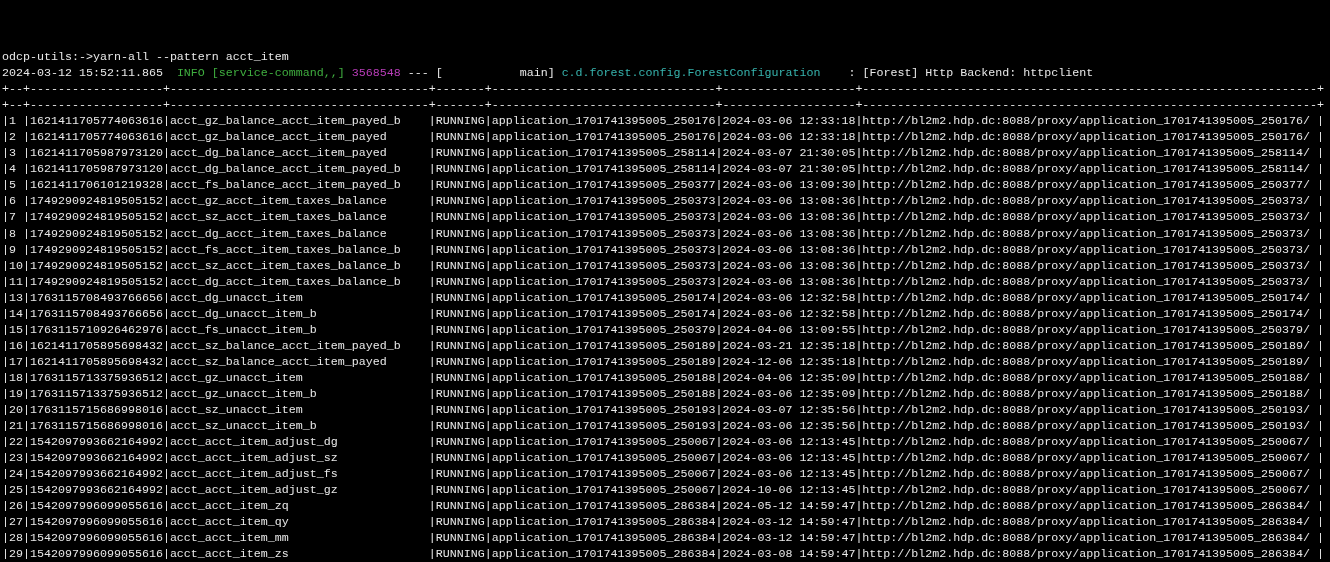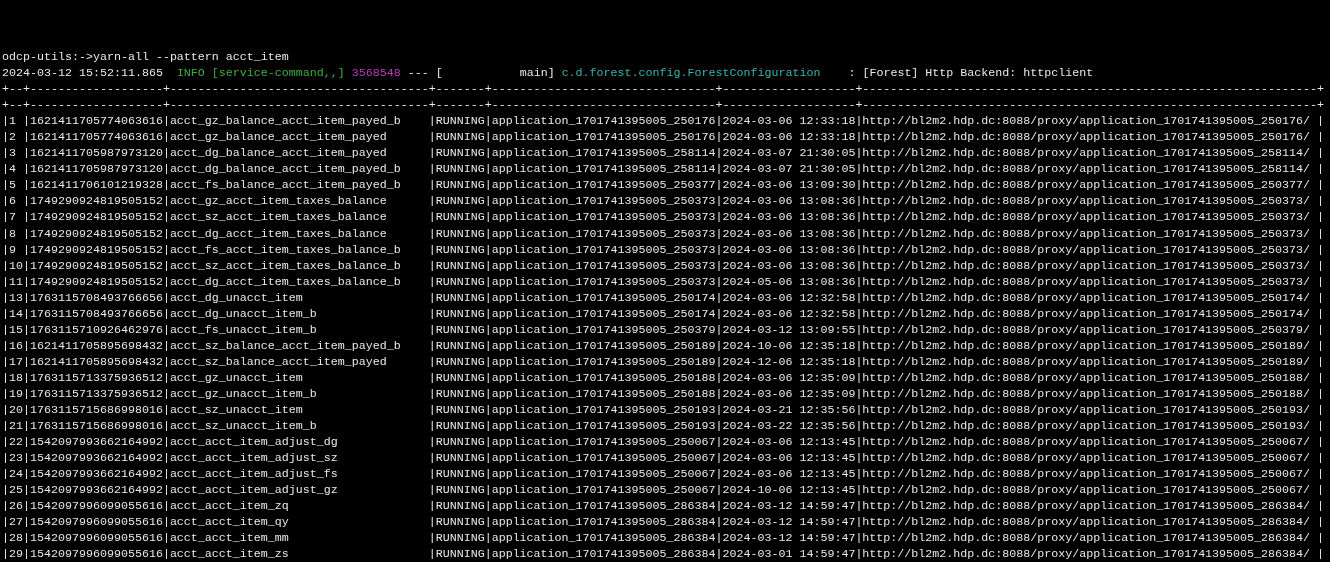--- a/index.html
+++ b/index.html
@@ -29,33 +29,33 @@
       <div class="line">|1 |1621411705774063616|acct_gz_balance_acct_item_payed_b    |RUNNING|application_1701741395005_250176|2024-03-06 12:33:18|http://bl2m2.hdp.dc:8088/proxy/application_1701741395005_250176/ |</div>
       <div class="line">|2 |1621411705774063616|acct_gz_balance_acct_item_payed      |RUNNING|application_1701741395005_250176|2024-03-06 12:33:18|http://bl2m2.hdp.dc:8088/proxy/application_1701741395005_250176/ |</div>
       <div class="line">|3 |1621411705987973120|acct_dg_balance_acct_item_payed      |RUNNING|application_1701741395005_258114|2024-03-07 21:30:05|http://bl2m2.hdp.dc:8088/proxy/application_1701741395005_258114/ |</div>
       <div class="line">|4 |1621411705987973120|acct_dg_balance_acct_item_payed_b    |RUNNING|application_1701741395005_258114|2024-03-07 21:30:05|http://bl2m2.hdp.dc:8088/proxy/application_1701741395005_258114/ |</div>
       <div class="line">|5 |1621411706101219328|acct_fs_balance_acct_item_payed_b    |RUNNING|application_1701741395005_250377|2024-03-06 13:09:30|http://bl2m2.hdp.dc:8088/proxy/application_1701741395005_250377/ |</div>
       <div class="line">|6 |1749290924819505152|acct_gz_acct_item_taxes_balance      |RUNNING|application_1701741395005_250373|2024-03-06 13:08:36|http://bl2m2.hdp.dc:8088/proxy/application_1701741395005_250373/ |</div>
       <div class="line">|7 |1749290924819505152|acct_sz_acct_item_taxes_balance      |RUNNING|application_1701741395005_250373|2024-03-06 13:08:36|http://bl2m2.hdp.dc:8088/proxy/application_1701741395005_250373/ |</div>
       <div class="line">|8 |1749290924819505152|acct_dg_acct_item_taxes_balance      |RUNNING|application_1701741395005_250373|2024-03-06 13:08:36|http://bl2m2.hdp.dc:8088/proxy/application_1701741395005_250373/ |</div>
       <div class="line">|9 |1749290924819505152|acct_fs_acct_item_taxes_balance_b    |RUNNING|application_1701741395005_250373|2024-03-06 13:08:36|http://bl2m2.hdp.dc:8088/proxy/application_1701741395005_250373/ |</div>
       <div class="line">|10|1749290924819505152|acct_sz_acct_item_taxes_balance_b    |RUNNING|application_1701741395005_250373|2024-03-06 13:08:36|http://bl2m2.hdp.dc:8088/proxy/application_1701741395005_250373/ |</div>
-      <div class="line">|11|1749290924819505152|acct_dg_acct_item_taxes_balance_b    |RUNNING|application_1701741395005_250373|2024-05-06 13:08:36|http://bl2m2.hdp.dc:8088/proxy/application_1701741395005_250373/ |</div>
+      <div class="line">|11|1749290924819505152|acct_dg_acct_item_taxes_balance_b    |RUNNING|application_1701741395005_250373|2024-03-06 13:08:36|http://bl2m2.hdp.dc:8088/proxy/application_1701741395005_250373/ |</div>
       <div class="line">|13|1763115708493766656|acct_dg_unacct_item                  |RUNNING|application_1701741395005_250174|2024-03-06 12:32:58|http://bl2m2.hdp.dc:8088/proxy/application_1701741395005_250174/ |</div>
       <div class="line">|14|1763115708493766656|acct_dg_unacct_item_b                |RUNNING|application_1701741395005_250174|2024-03-06 12:32:58|http://bl2m2.hdp.dc:8088/proxy/application_1701741395005_250174/ |</div>
-      <div class="line">|15|1763115710926462976|acct_fs_unacct_item_b                |RUNNING|application_1701741395005_250379|2024-03-12 13:09:55|http://bl2m2.hdp.dc:8088/proxy/application_1701741395005_250379/ |</div>
-      <div class="line">|16|1621411705895698432|acct_sz_balance_acct_item_payed_b    |RUNNING|application_1701741395005_250189|2024-10-06 12:35:18|http://bl2m2.hdp.dc:8088/proxy/application_1701741395005_250189/ |</div>
+      <div class="line">|15|1763115710926462976|acct_fs_unacct_item_b                |RUNNING|application_1701741395005_250379|2024-04-06 13:09:55|http://bl2m2.hdp.dc:8088/proxy/application_1701741395005_250379/ |</div>
+      <div class="line">|16|1621411705895698432|acct_sz_balance_acct_item_payed_b    |RUNNING|application_1701741395005_250189|2024-03-21 12:35:18|http://bl2m2.hdp.dc:8088/proxy/application_1701741395005_250189/ |</div>
       <div class="line">|17|1621411705895698432|acct_sz_balance_acct_item_payed      |RUNNING|application_1701741395005_250189|2024-12-06 12:35:18|http://bl2m2.hdp.dc:8088/proxy/application_1701741395005_250189/ |</div>
-      <div class="line">|18|1763115713375936512|acct_gz_unacct_item                  |RUNNING|application_1701741395005_250188|2024-03-06 12:35:09|http://bl2m2.hdp.dc:8088/proxy/application_1701741395005_250188/ |</div>
+      <div class="line">|18|1763115713375936512|acct_gz_unacct_item                  |RUNNING|application_1701741395005_250188|2024-04-06 12:35:09|http://bl2m2.hdp.dc:8088/proxy/application_1701741395005_250188/ |</div>
       <div class="line">|19|1763115713375936512|acct_gz_unacct_item_b                |RUNNING|application_1701741395005_250188|2024-03-06 12:35:09|http://bl2m2.hdp.dc:8088/proxy/application_1701741395005_250188/ |</div>
-      <div class="line">|20|1763115715686998016|acct_sz_unacct_item                  |RUNNING|application_1701741395005_250193|2024-03-21 12:35:56|http://bl2m2.hdp.dc:8088/proxy/application_1701741395005_250193/ |</div>
-      <div class="line">|21|1763115715686998016|acct_sz_unacct_item_b                |RUNNING|application_1701741395005_250193|2024-03-22 12:35:56|http://bl2m2.hdp.dc:8088/proxy/application_1701741395005_250193/ |</div>
+      <div class="line">|20|1763115715686998016|acct_sz_unacct_item                  |RUNNING|application_1701741395005_250193|2024-03-07 12:35:56|http://bl2m2.hdp.dc:8088/proxy/application_1701741395005_250193/ |</div>
+      <div class="line">|21|1763115715686998016|acct_sz_unacct_item_b                |RUNNING|application_1701741395005_250193|2024-03-06 12:35:56|http://bl2m2.hdp.dc:8088/proxy/application_1701741395005_250193/ |</div>
       <div class="line">|22|1542097993662164992|acct_acct_item_adjust_dg             |RUNNING|application_1701741395005_250067|2024-03-06 12:13:45|http://bl2m2.hdp.dc:8088/proxy/application_1701741395005_250067/ |</div>
       <div class="line">|23|1542097993662164992|acct_acct_item_adjust_sz             |RUNNING|application_1701741395005_250067|2024-03-06 12:13:45|http://bl2m2.hdp.dc:8088/proxy/application_1701741395005_250067/ |</div>
       <div class="line">|24|1542097993662164992|acct_acct_item_adjust_fs             |RUNNING|application_1701741395005_250067|2024-03-06 12:13:45|http://bl2m2.hdp.dc:8088/proxy/application_1701741395005_250067/ |</div>
       <div class="line">|25|1542097993662164992|acct_acct_item_adjust_gz             |RUNNING|application_1701741395005_250067|2024-10-06 12:13:45|http://bl2m2.hdp.dc:8088/proxy/application_1701741395005_250067/ |</div>
-      <div class="line">|26|1542097996099055616|acct_acct_item_zq                    |RUNNING|application_1701741395005_286384|2024-03-12 14:59:47|http://bl2m2.hdp.dc:8088/proxy/application_1701741395005_286384/ |</div>
+      <div class="line">|26|1542097996099055616|acct_acct_item_zq                    |RUNNING|application_1701741395005_286384|2024-05-12 14:59:47|http://bl2m2.hdp.dc:8088/proxy/application_1701741395005_286384/ |</div>
       <div class="line">|27|1542097996099055616|acct_acct_item_qy                    |RUNNING|application_1701741395005_286384|2024-03-12 14:59:47|http://bl2m2.hdp.dc:8088/proxy/application_1701741395005_286384/ |</div>
       <div class="line">|28|1542097996099055616|acct_acct_item_mm                    |RUNNING|application_1701741395005_286384|2024-03-12 14:59:47|http://bl2m2.hdp.dc:8088/proxy/application_1701741395005_286384/ |</div>
-      <div class="line">|29|1542097996099055616|acct_acct_item_zs                    |RUNNING|application_1701741395005_286384|2024-03-01 14:59:47|http://bl2m2.hdp.dc:8088/proxy/application_1701741395005_286384/ |</div>
+      <div class="line">|29|1542097996099055616|acct_acct_item_zs                    |RUNNING|application_1701741395005_286384|2024-03-08 14:59:47|http://bl2m2.hdp.dc:8088/proxy/application_1701741395005_286384/ |</div>
       <div class="line">|30|1542097996099055616|acct_acct_item_fs                    |RUNNING|application_1701741395005_286384|2024-03-12 14:59:47|http://bl2m2.hdp.dc:8088/proxy/application_1701741395005_286384/ |</div>
     </div>
   </div>
 
 </body></html>

